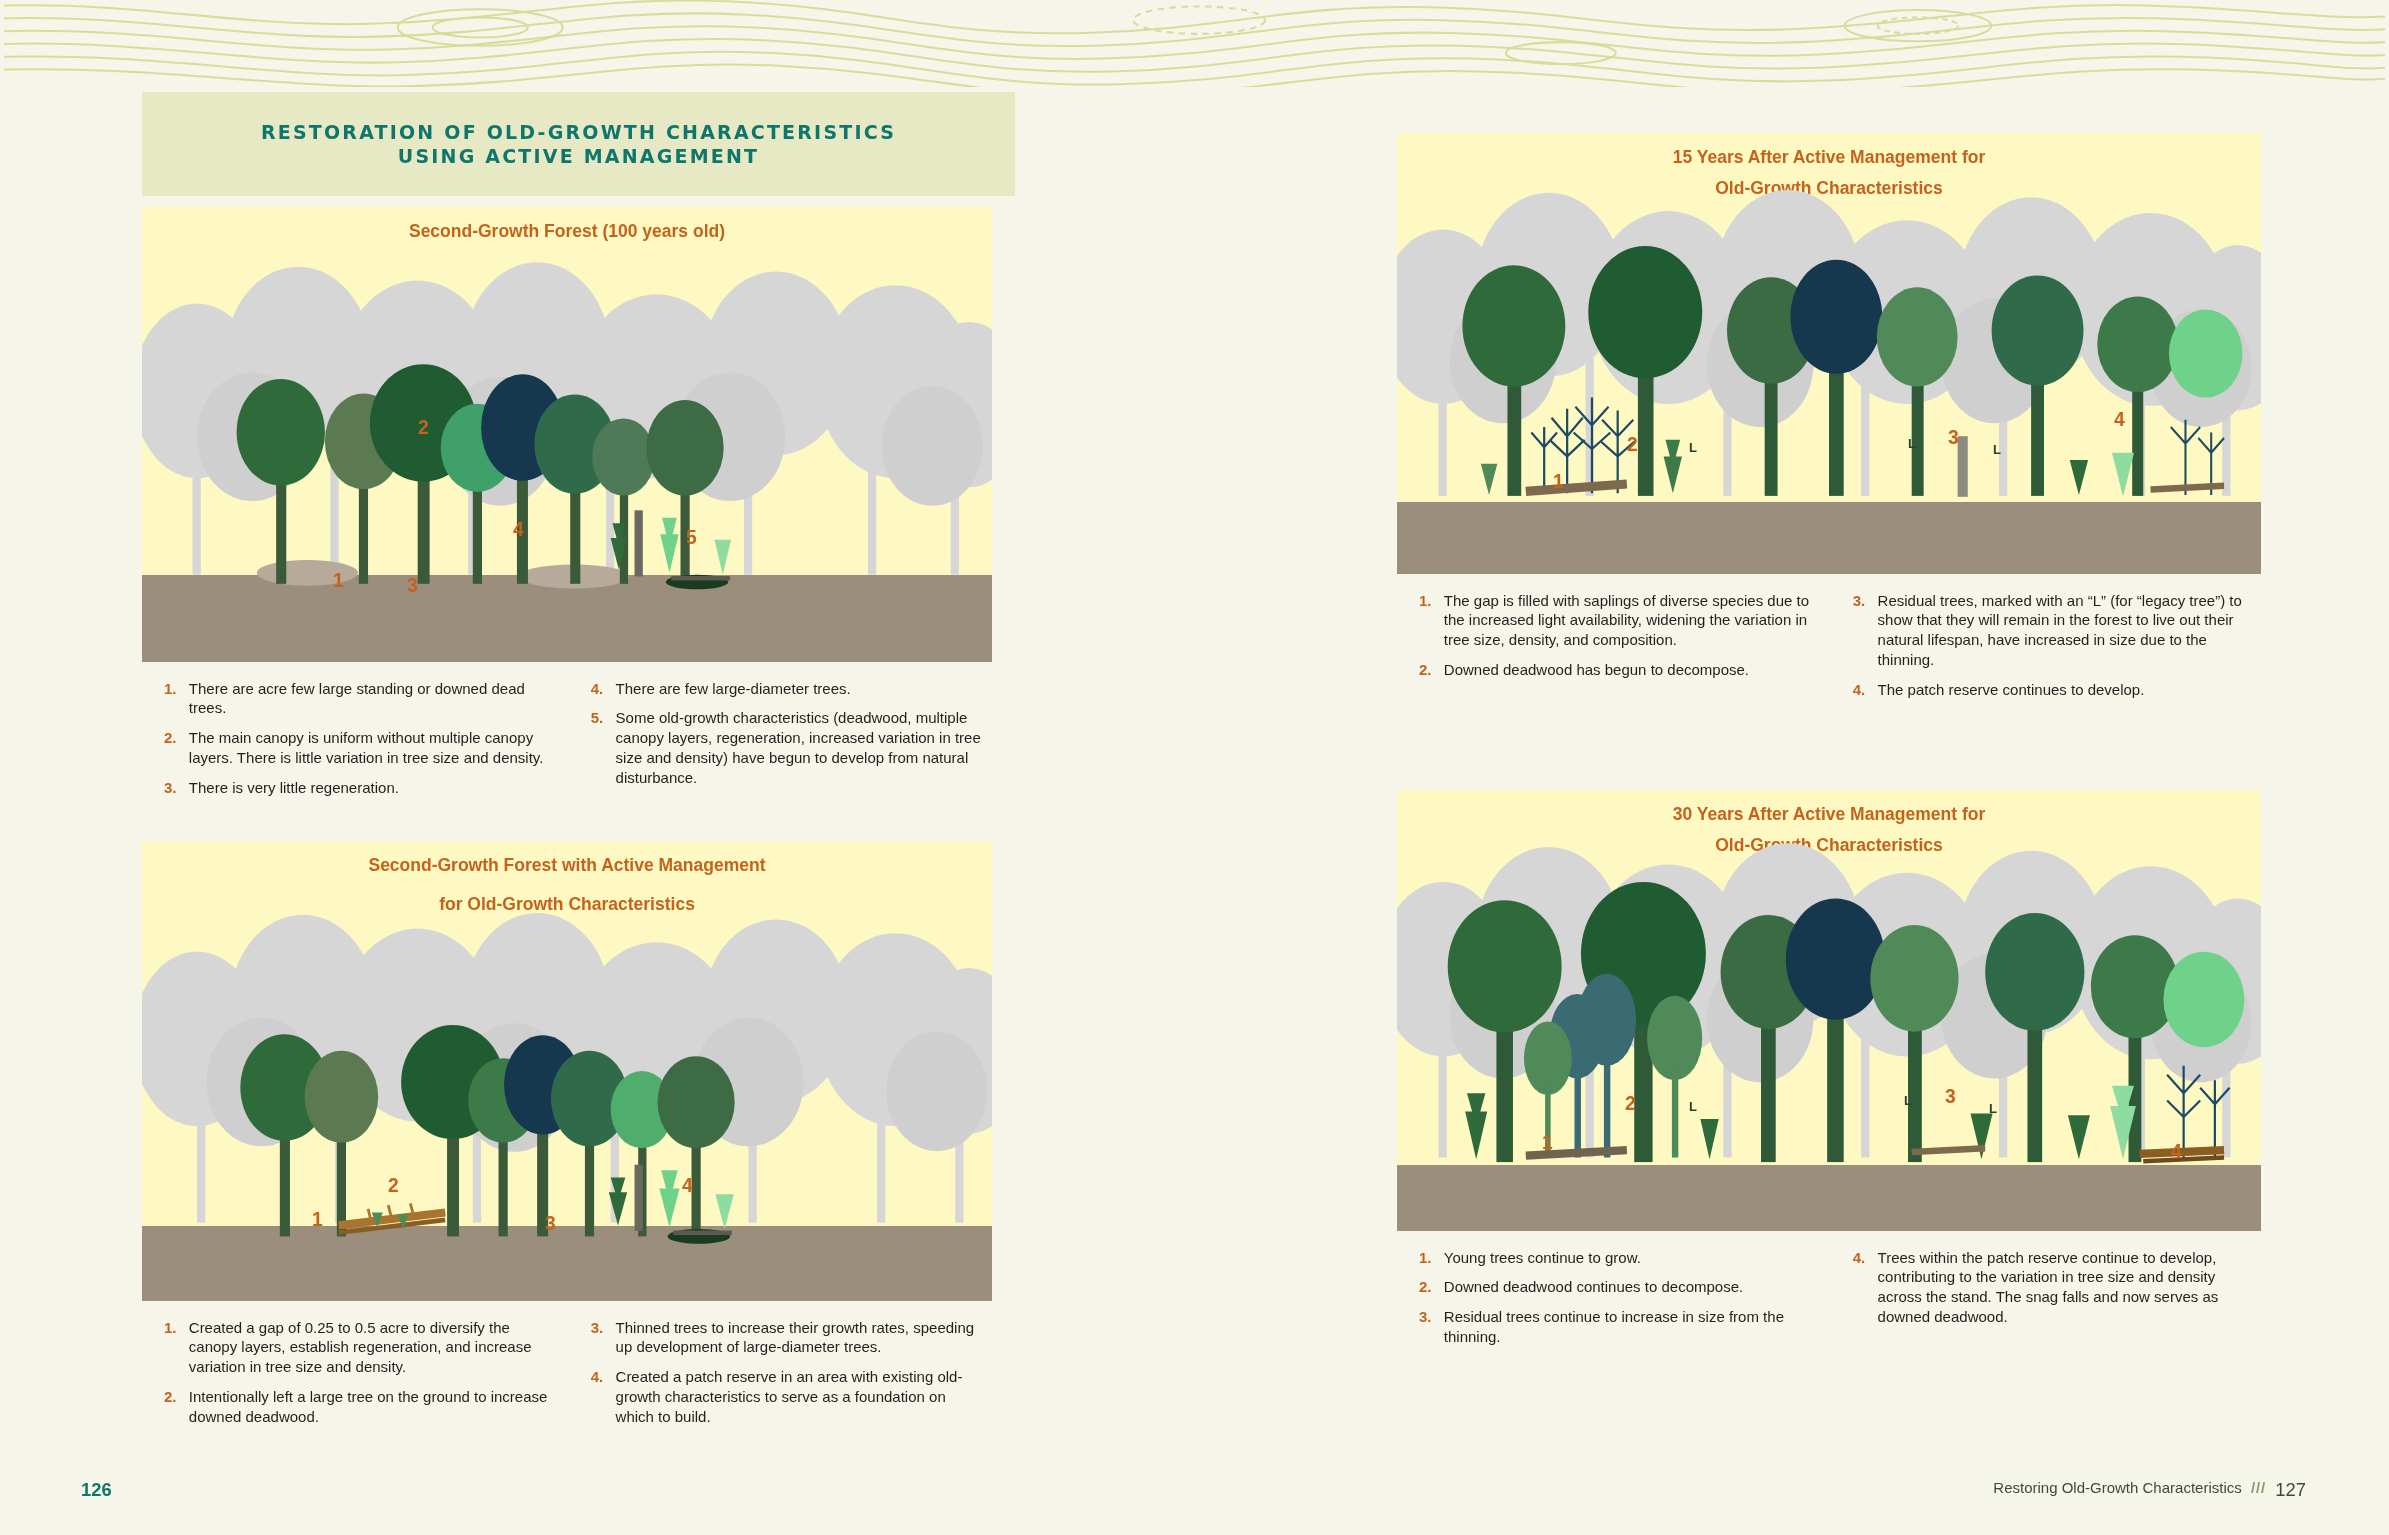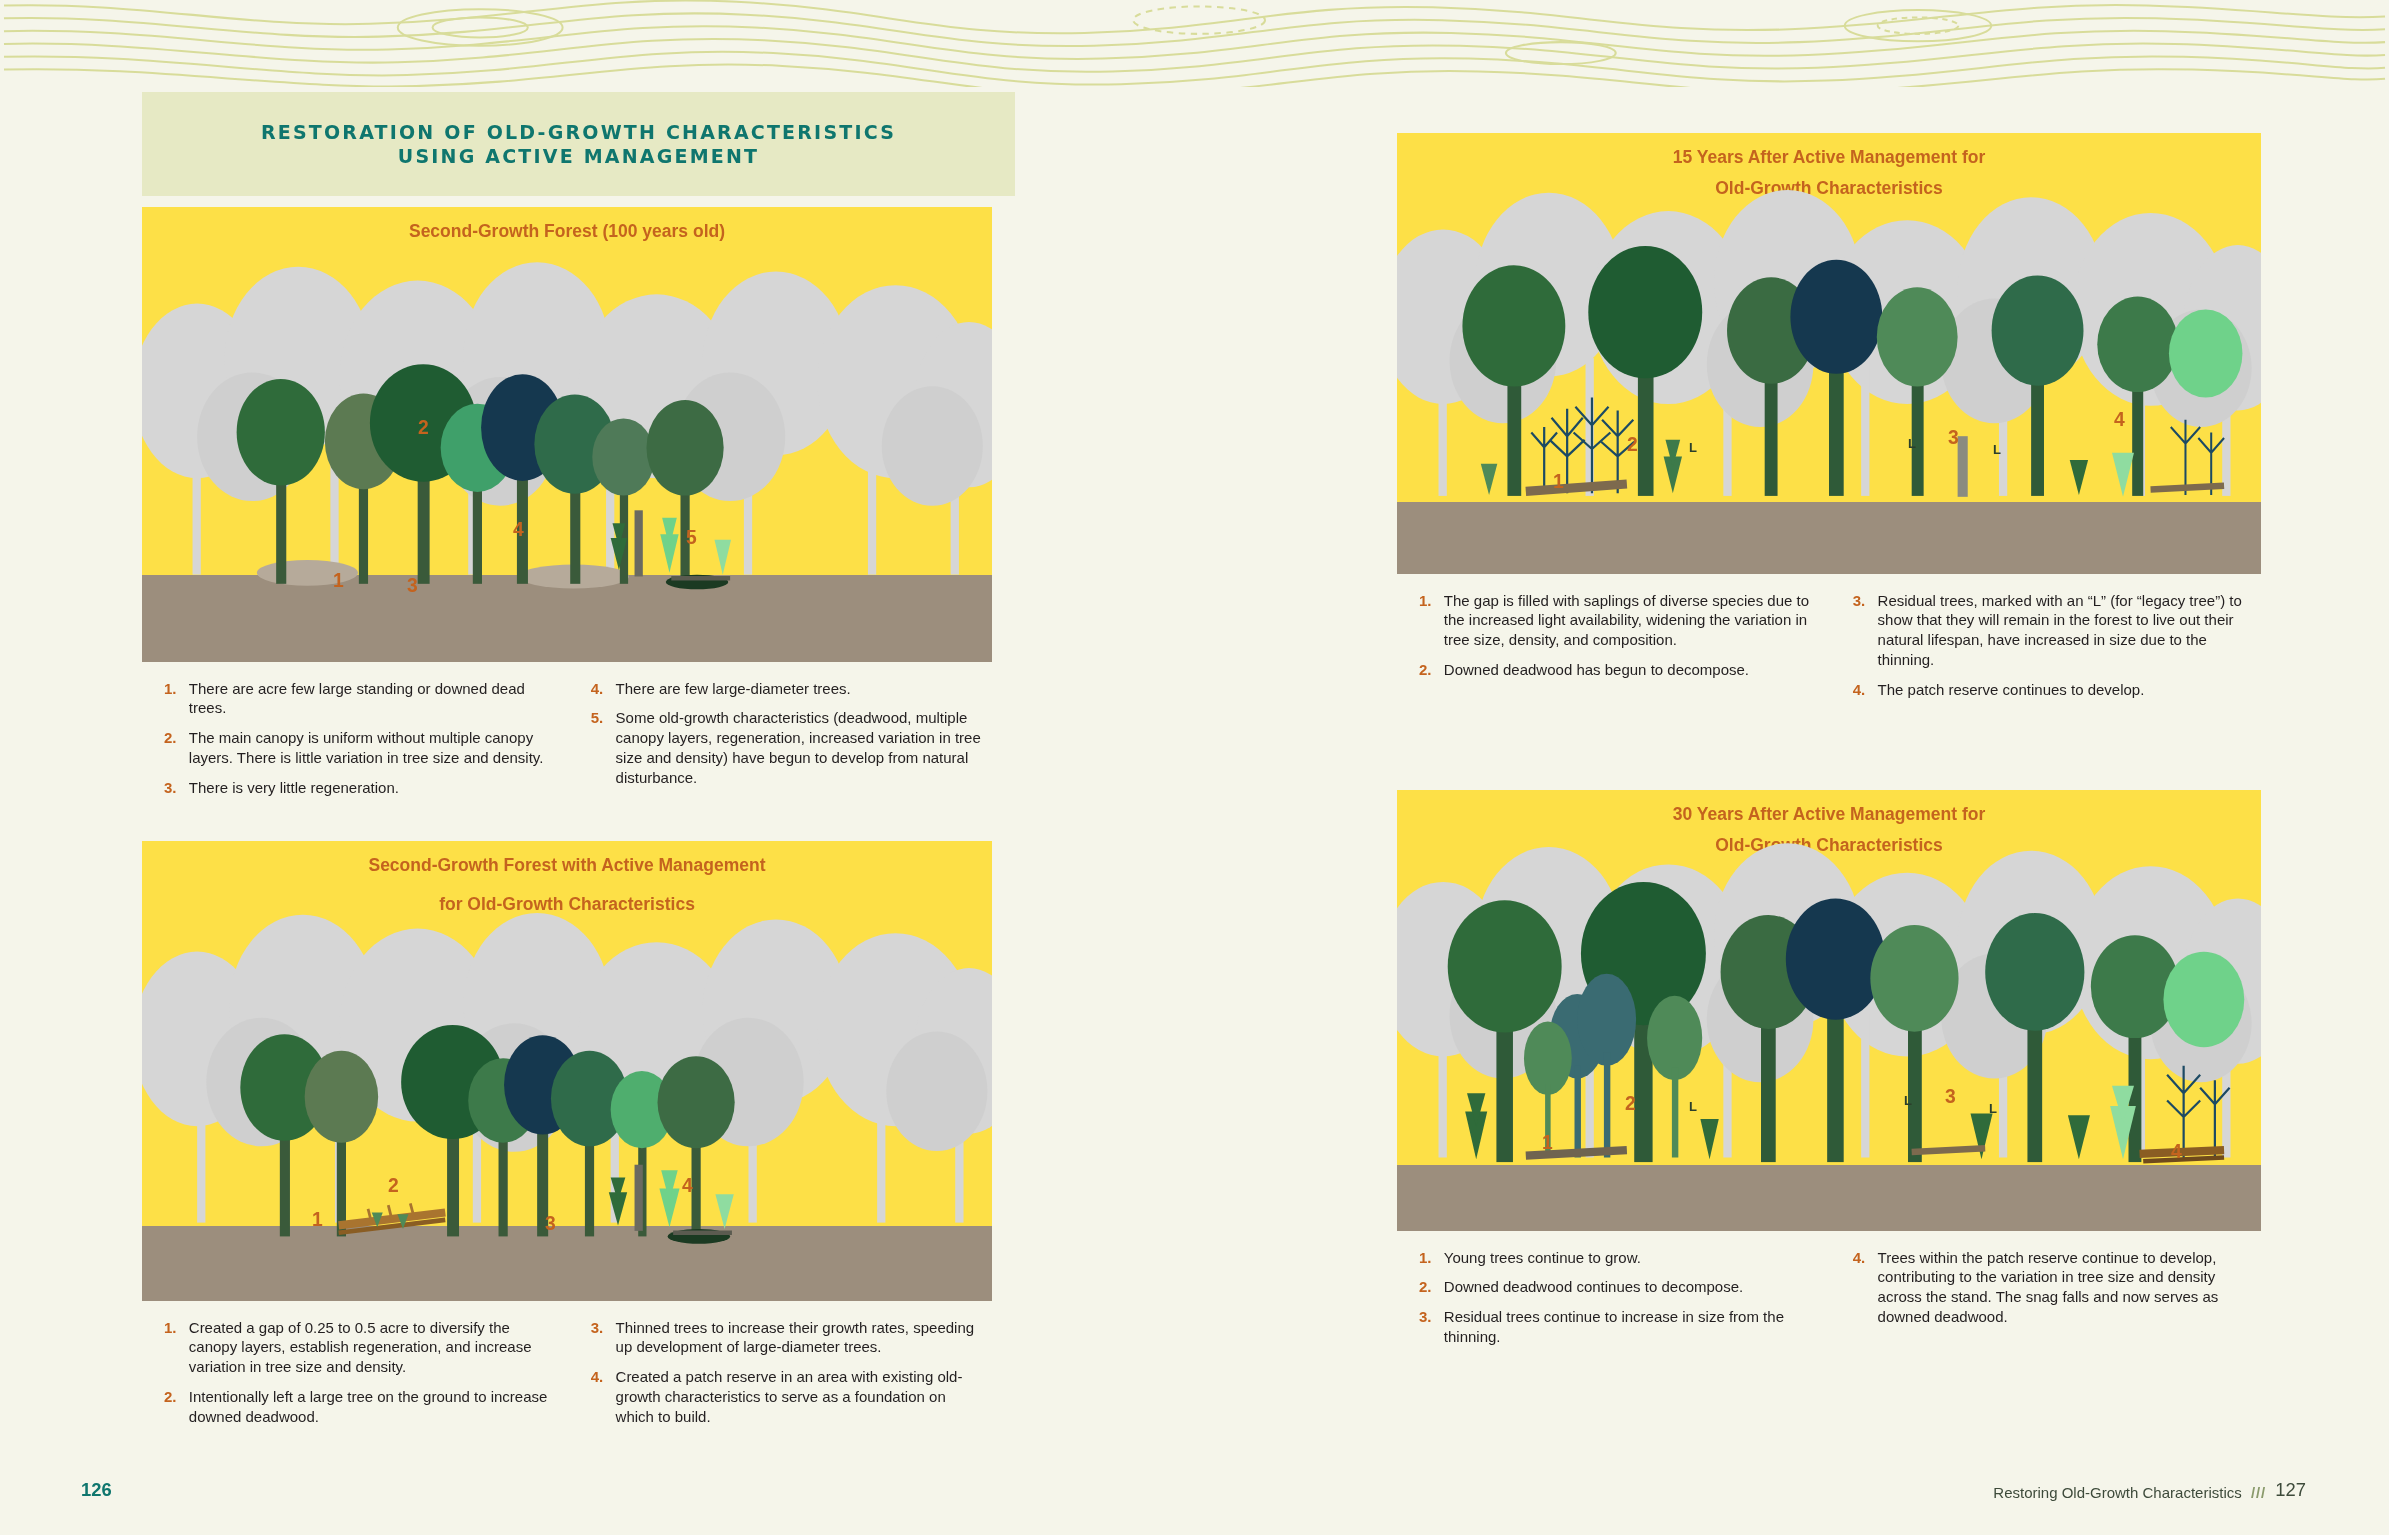--- a/index.html
+++ b/index.html
@@ -45,21 +45,21 @@
     text-align: center;
     color: #c4631e;
     font-weight: bold;
     font-size: 17.5px;
     line-height: 1.35;
     padding: 13px 18.4px 7.4px;
   }
   .scene {
     position: relative;
     width: 100%;
-    background: #fde047;
+    background: #fef9c3;
     overflow: hidden;
   }
   .ground {
     position: absolute; left: 0; bottom: 0; width: 100%;
     background: #9c8e7d;
   }
   .numlabel {
     position: absolute;
     color: #c4631e;
     font-weight: bold;
@@ -97,21 +97,21 @@
   }
 
   
   .folio-left {
     position: absolute; left: 81px; bottom: 35px;
     font-weight: bold; font-size: 18.4px; color: #0f766e;
   }
   .folio-right {
     position: absolute; right: 83px; bottom: 35px;
     font-size: 15px; color: #3d4a3a;
-    display: flex; align-items: flex-end; gap: 9.2px;
+    display: flex; align-items: flex-start; gap: 9.2px;
   }
   .folio-right .rule { color: #8a9a6b; font-weight: bold; letter-spacing: 0.9px; }
   .folio-right .pg { font-weight: normal; font-size: 18.4px; }
 </style>
 </head>
 <body>
 
 <div class="page">
 
   <div class="topo">

